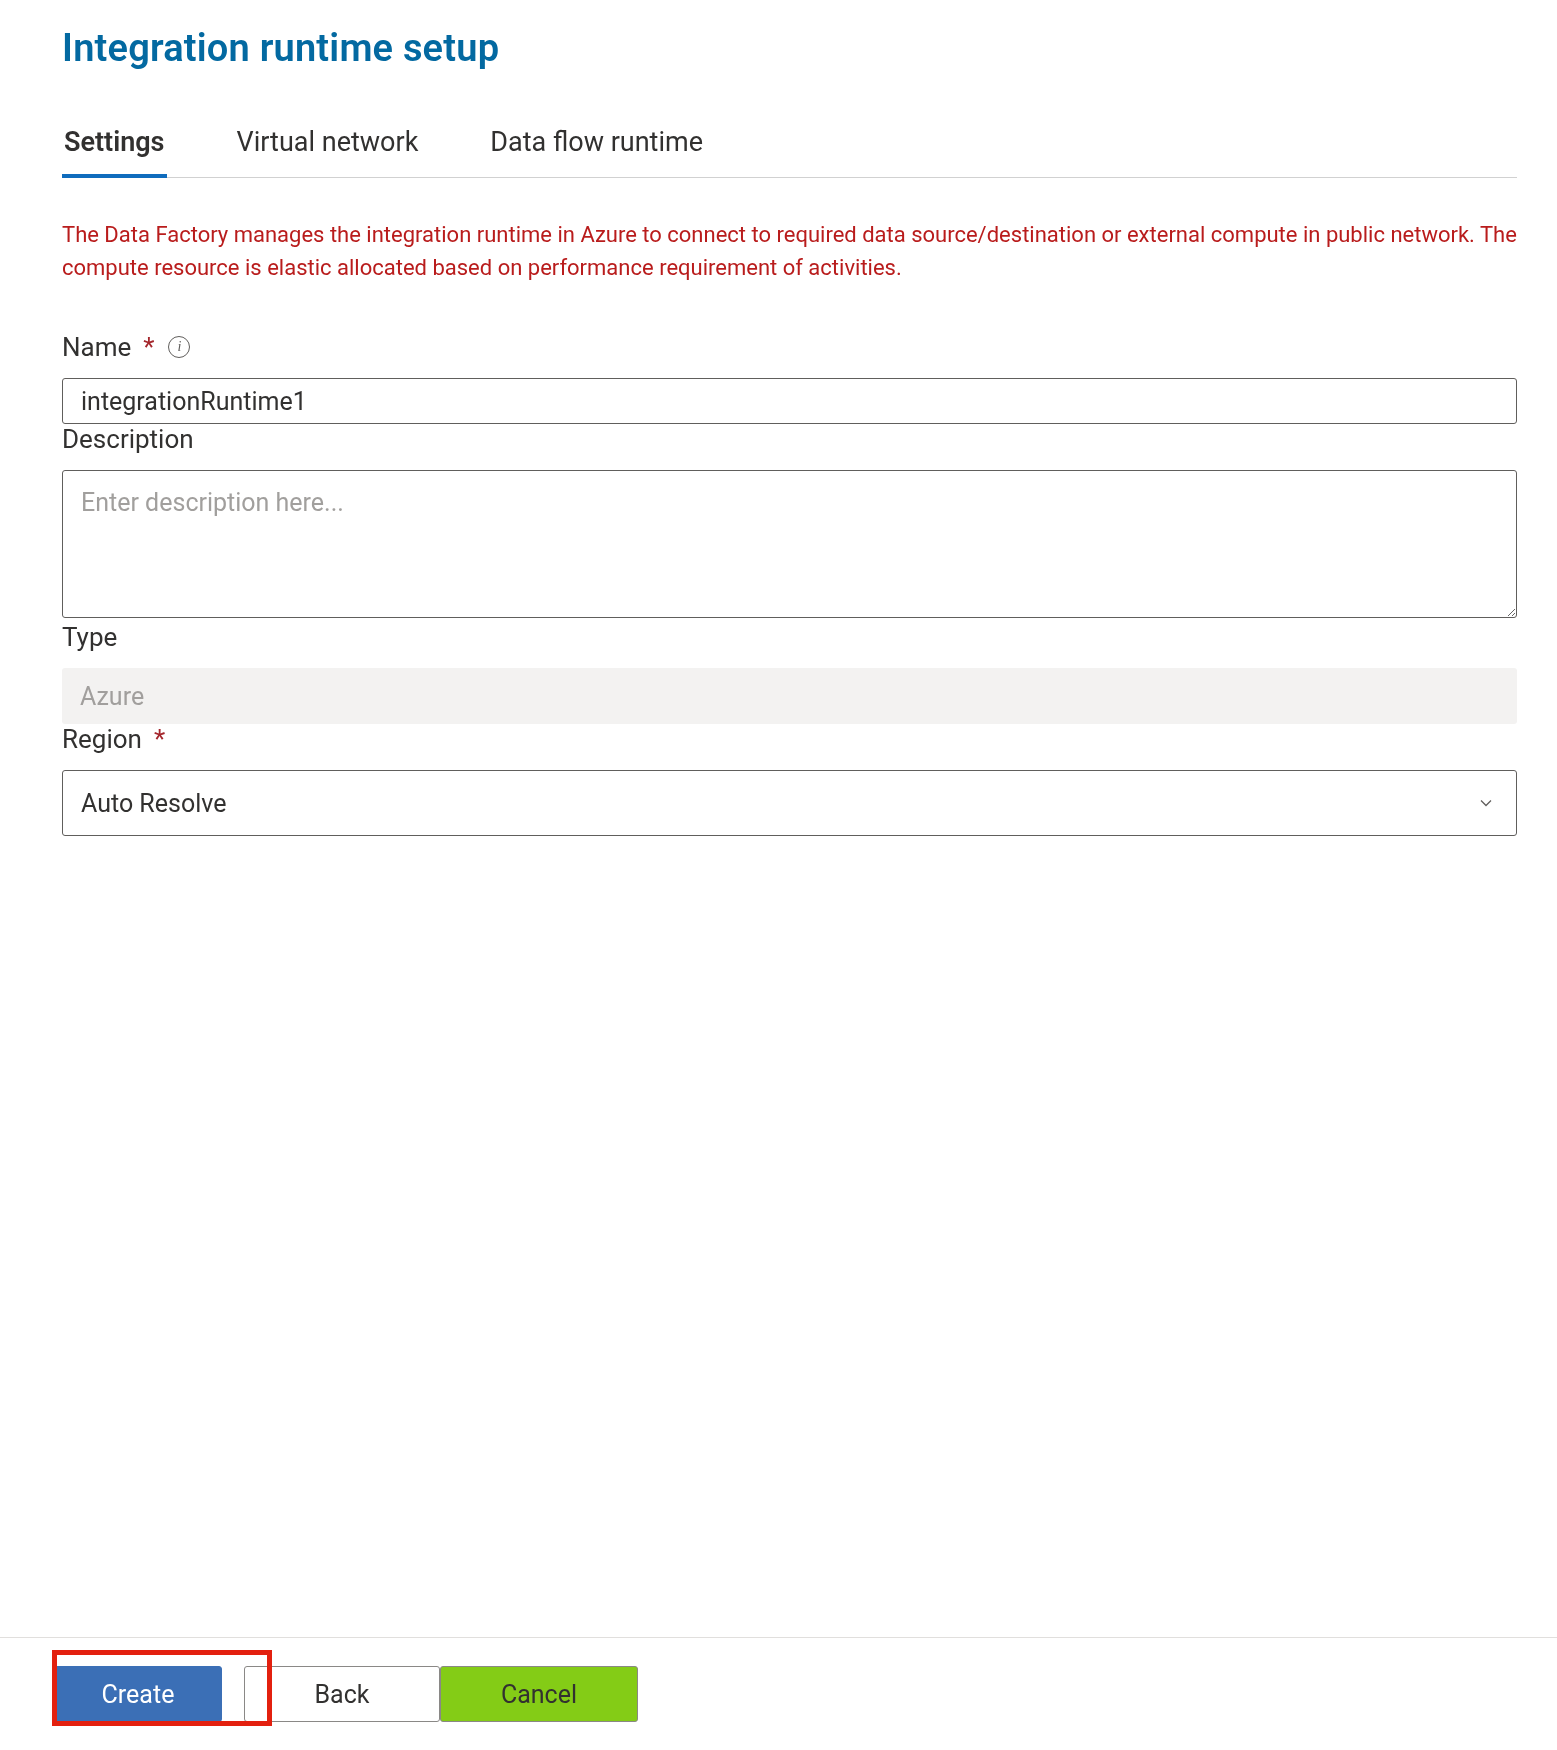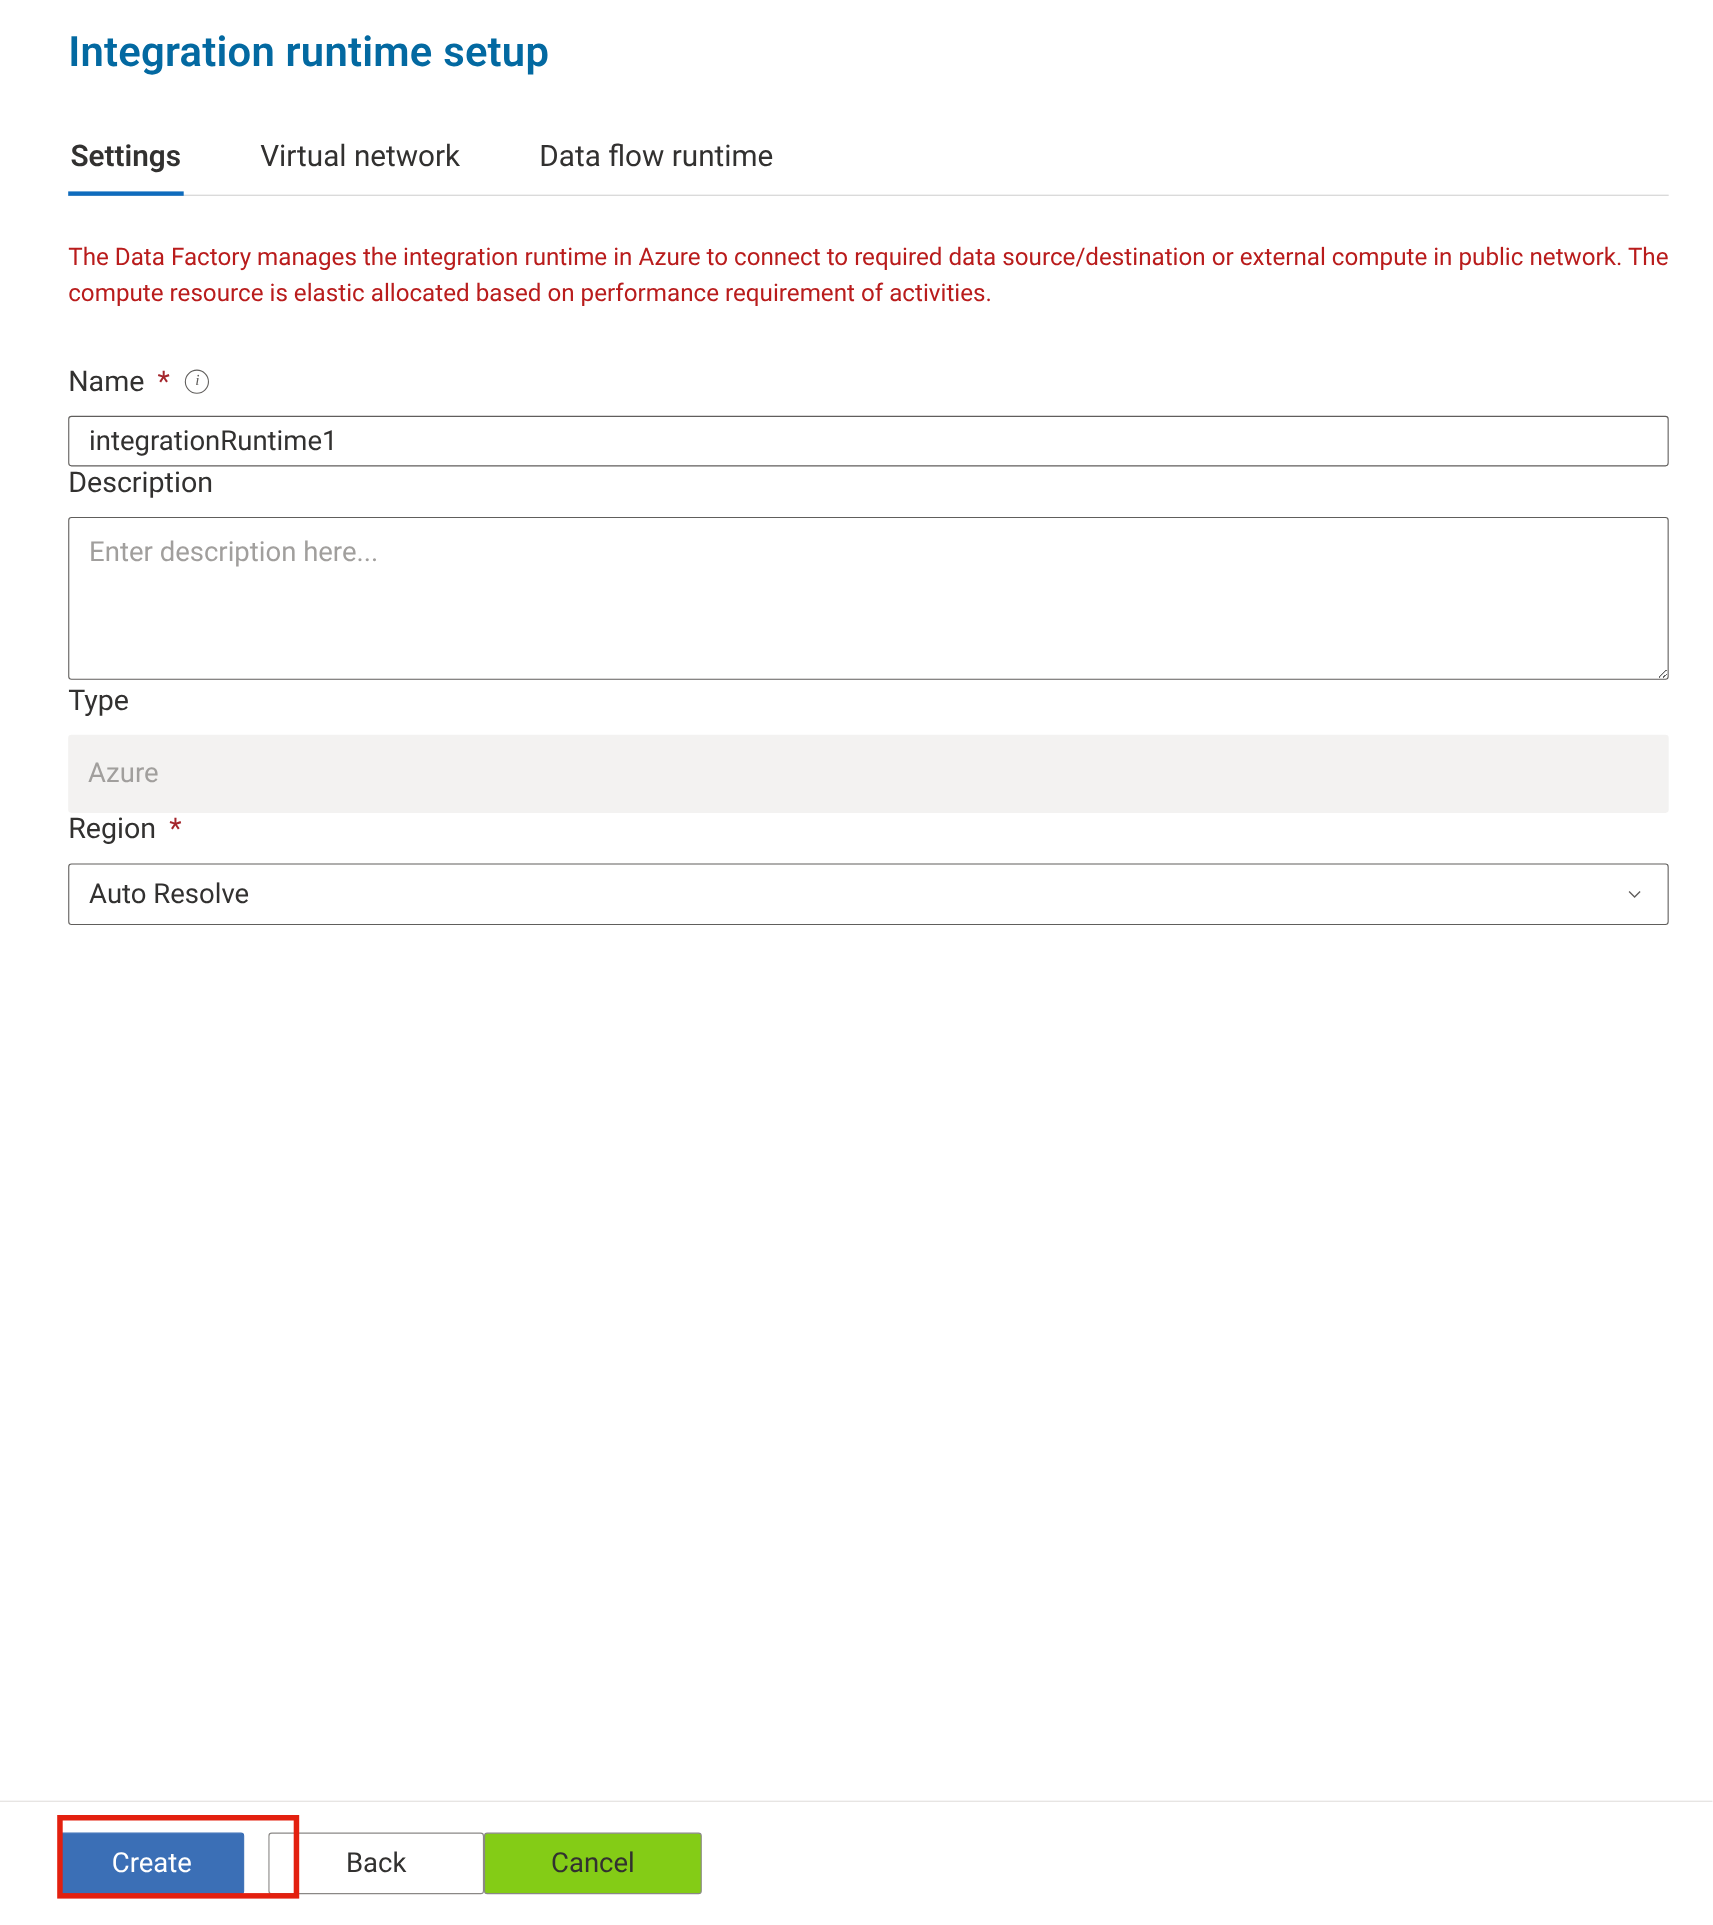--- a/index.html
+++ b/index.html
@@ -89,30 +89,30 @@
   }
   .text-input { height: 46px; padding: 0 18px; }
   .textarea-input {
     min-height: 148px;
     padding: 14px 18px;
     resize: both;
     line-height: 1.4;
   }
   .textarea-input::placeholder, .text-input::placeholder { color: #a19f9d; }
   .readonly-field {
-    height: 71px;
+    height: 56px;
     border: none;
     background: #f3f2f1;
     color: #a19f9d;
     display: flex;
     align-items: center;
     padding: 0 18px;
   }
   .select-wrap {
-    height: 56px;
+    height: 66px;
     display: flex;
     align-items: center;
     justify-content: space-between;
     padding: 0 20px 0 18px;
     cursor: pointer;
   }
   .chevron {
     width: 20px; height: 20px;
     display: inline-flex;
     align-items: center; justify-content: center;

